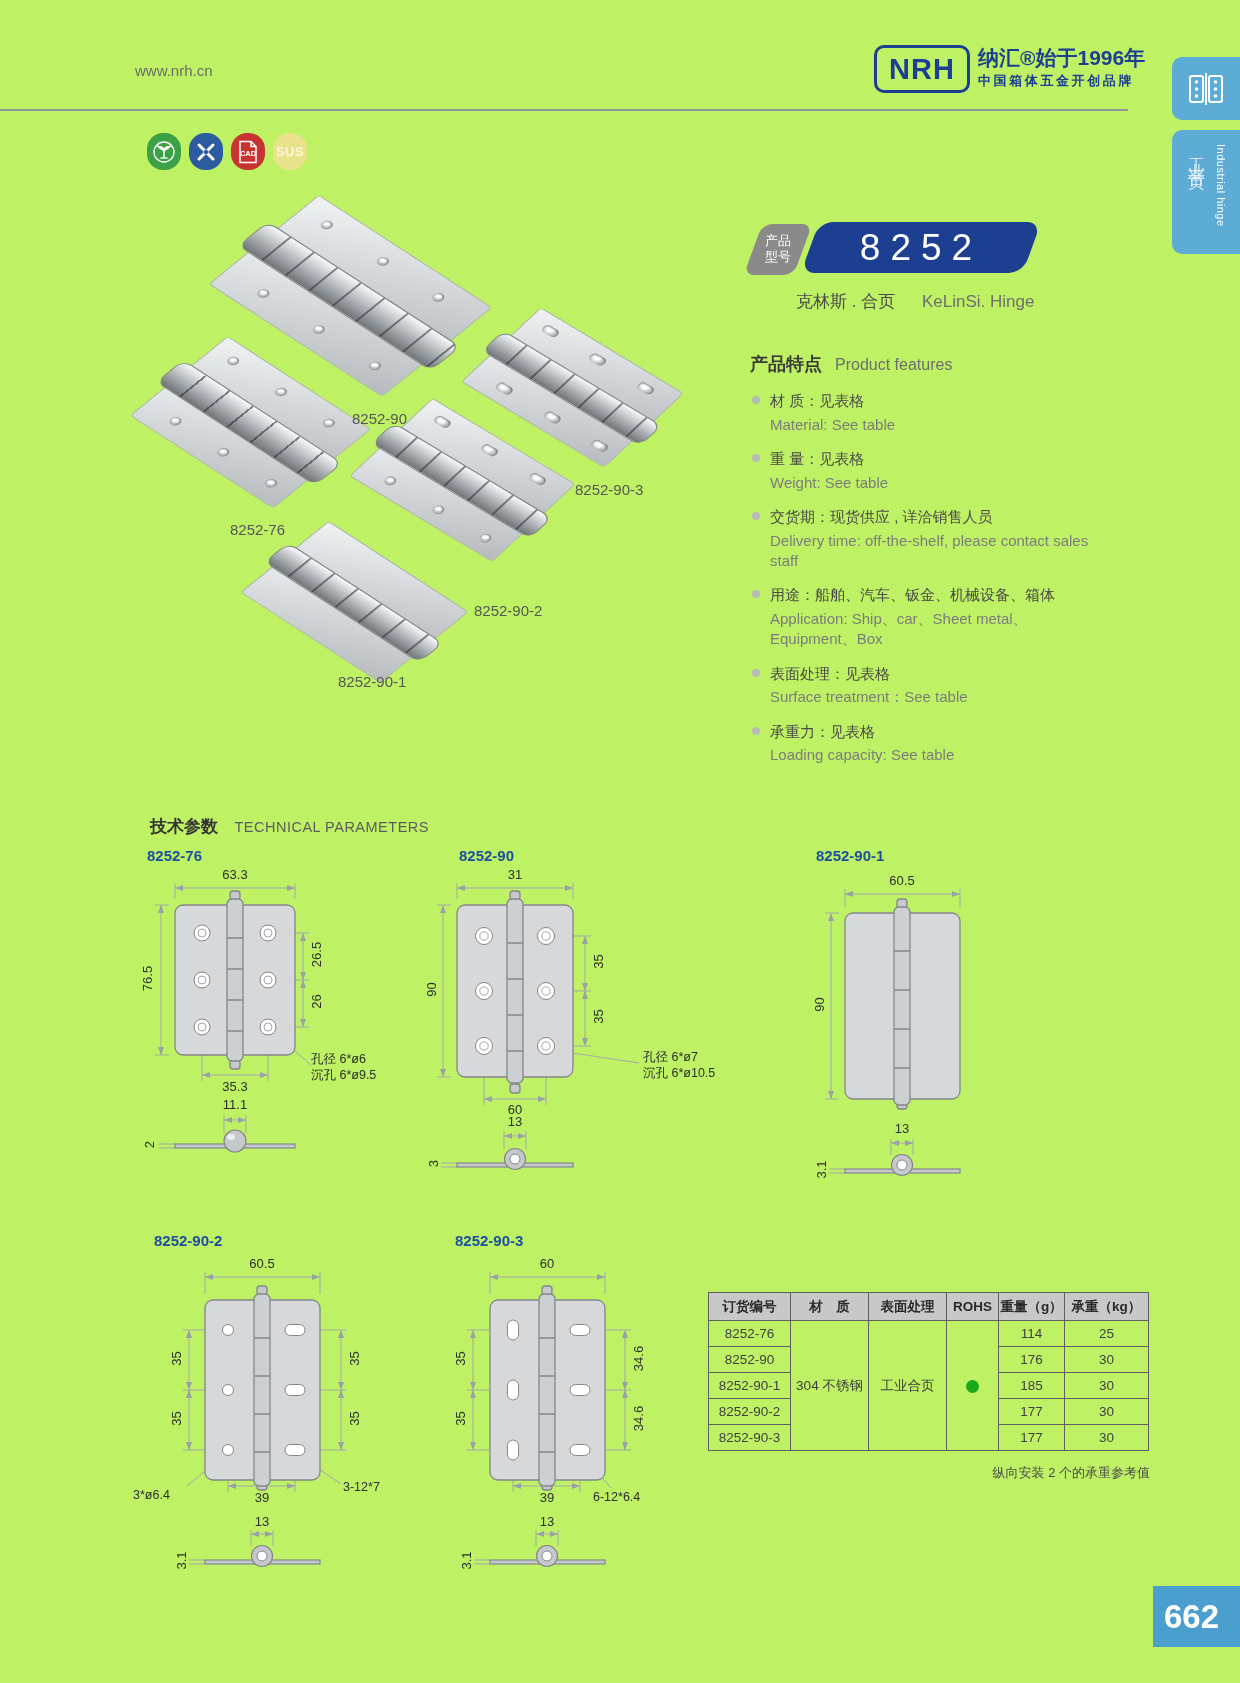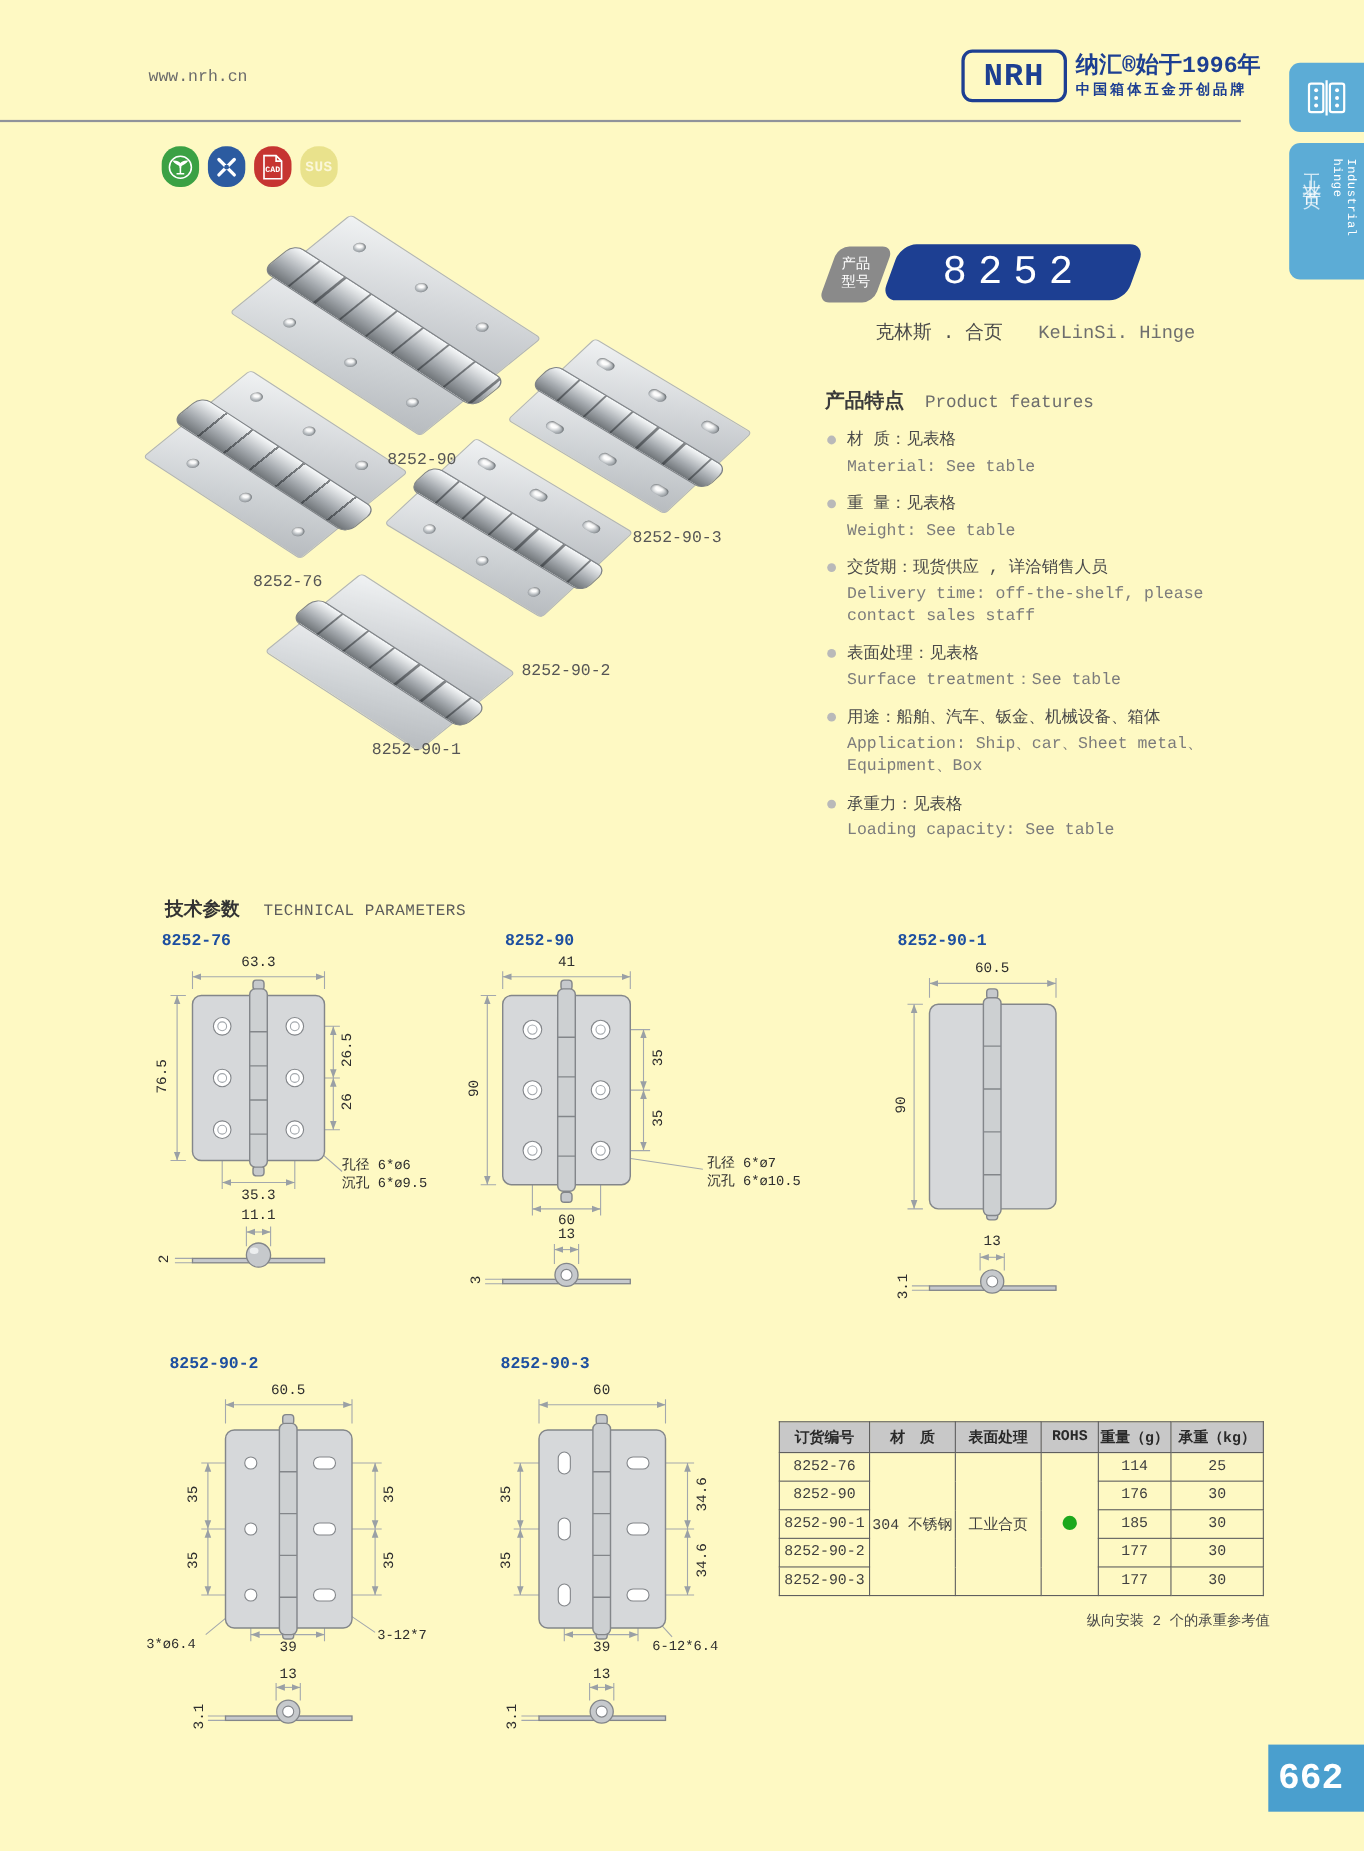--- a/index.html
+++ b/index.html
@@ -1,17 +1,17 @@
 <!DOCTYPE html>
 <html><head>
 <meta charset="utf-8">
 <style>
   html,body{margin:0;padding:0;background:#fff;}
-  .page{position:relative;width:1240px;height:1683px;background:#fef9c3;overflow:hidden;
-        font-family:Liberation Mono, monospace;color:#444;}
+  .page{position:relative;width:1240px;height:1683px;background:#bef264;overflow:hidden;
+        font-family:Liberation Sans, sans-serif;color:#444;}
   
   .site{position:absolute;left:135px;top:62px;font-size:15px;color:#6b6b6b;}
   .divider{position:absolute;left:0;top:109px;width:1128px;height:2px;background:#90939a;}
   .logobox{position:absolute;left:874px;top:45px;width:90px;height:42px;border:3px solid #1d3f92;
            border-radius:10px;display:flex;align-items:center;justify-content:center;}
   .logobox span{font-size:29px;font-weight:bold;color:#1d3f92;letter-spacing:1px;text-align:right;}
   .brand1{position:absolute;left:978px;top:44px;font-size:21px;font-weight:bold;color:#1d3f92;white-space:nowrap;}
   .brand2{position:absolute;left:978px;top:72px;font-size:13px;font-weight:bold;color:#1d3f92;letter-spacing:2.6px;white-space:nowrap;}
   
   .badge{position:absolute;top:133px;width:34px;height:37px;border-radius:16px;display:flex;align-items:center;justify-content:center;}
@@ -169,26 +169,26 @@
     </div>
     <div class="feat">
       <div class="cnline">重  量：见表格</div>
       <div class="enline">Weight: See table</div>
     </div>
     <div class="feat">
       <div class="cnline">交货期：现货供应 , 详洽销售人员</div>
       <div class="enline">Delivery time: off-the-shelf, please contact sales staff</div>
     </div>
     <div class="feat">
+      <div class="cnline">用途：船舶、汽车、钣金、机械设备、箱体</div>
+      <div class="enline">Application: Ship、car、Sheet metal、Equipment、Box</div>
+    </div>
+    <div class="feat">
       <div class="cnline">表面处理：见表格</div>
       <div class="enline">Surface treatment：See table</div>
-    </div>
-    <div class="feat">
-      <div class="cnline">用途：船舶、汽车、钣金、机械设备、箱体</div>
-      <div class="enline">Application: Ship、car、Sheet metal、Equipment、Box</div>
     </div>
     <div class="feat">
       <div class="cnline">承重力：见表格</div>
       <div class="enline">Loading capacity: See table</div>
     </div>
   </div>
 
   <div class="ph" style="left:235px;top:228px;width:230px;height:135px;">
     <div class="phb" style="transform:rotate(33deg) skewX(-18deg);">
       <div class="leaf lt"></div>
@@ -355,21 +355,21 @@
           <circle cx="59" cy="203" r="4.2"></circle>
           <circle cx="121" cy="203" r="4.2"></circle>
       </g>
       <g fill="#c6c9cc" stroke="#83868a" stroke-width="1.2">
         <rect x="32" y="320" width="116" height="4"></rect>
         <circle cx="90" cy="316" r="10.5"></circle>
       </g>
       <circle cx="90" cy="316" r="5" fill="#fff" stroke="#83868a"></circle>
     </svg>
     <span class="dtitle" style="left:34px;top:4px;">8252-90</span>
-    <span class="dim" style="left:60px;top:24px;">41</span>
+    <span class="dim" style="left:60px;top:24px;">31</span>
     <span class="vdim" style="left:-16px;top:139px;">90</span>
     <span class="vdim" style="left:151px;top:111px;">35</span>
     <span class="vdim" style="left:151px;top:166px;">35</span>
     <span class="dim" style="left:60px;top:259px;">60</span>
     <span class="note2" style="left:218px;top:206px;">孔径 6*ø7</span>
     <span class="note2" style="left:218px;top:222px;">沉孔 6*ø10.5</span>
     <span class="dim" style="left:60px;top:271px;">13</span>
     <span class="vdim" style="left:-14px;top:313px;">3</span>
   </div>
 

